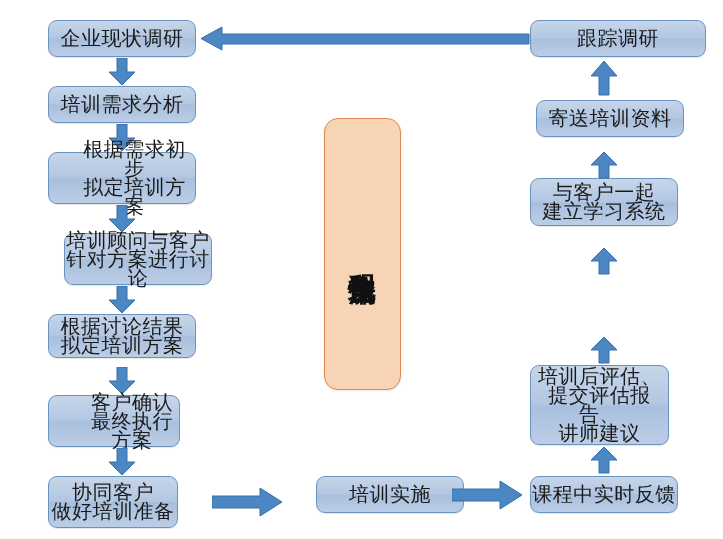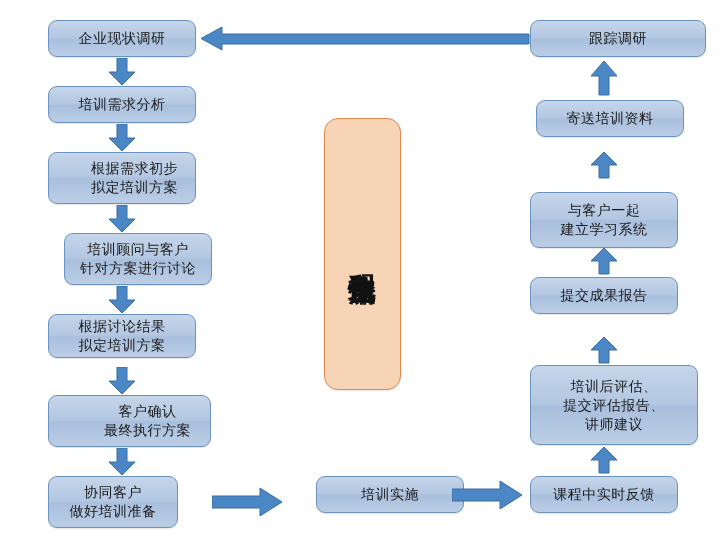--- a/index.html
+++ b/index.html
@@ -23,21 +23,21 @@
     position: absolute;
     box-sizing: border-box;
     border: 1px solid #6b93c0;
     border-radius: 9px;
     background: linear-gradient(to bottom, #c6d6ea 0%, #b3c7e2 48%, #a8bfdd 52%, #bccee6 100%);
     display: flex;
     align-items: center;
     justify-content: center;
     text-align: center;
     color: #1a1a1a;
-    font-size: 14px;
+    font-size: 20px;
     line-height: 19px;
     letter-spacing: 0.5px;
     font-family: "DejaVu Sans", "Liberation Sans", sans-serif;
     white-space: pre-line;
     box-shadow: 0 1px 1px rgba(0,0,0,0.10);
   }
 
   
   .title-plaque {
     position: absolute;
@@ -109,21 +109,21 @@
 
   <div class="node" style="left:48px; top:314px; width:148px; height:44px;">根据讨论结果
 拟定培训方案</div>
 
   <div class="arrow" style="left:107px; top:367px; width:30px; height:28px;">
     <svg width="30" height="28" viewBox="0 0 30 28">
       <polygon points="10,0 20,0 20,14 28,14 15,27 2,14 10,14" fill="#4a87c4" stroke="#3a6fa5" stroke-width="1"></polygon>
     </svg>
   </div>
 
-  <div class="node" style="left:48px; top:395px; width:163px; height:52px;padding-left:36px;">客户确认
+  <div class="node" style="left:48px; top:395px; width:132px; height:52px;padding-left:36px;">客户确认
 最终执行方案</div>
 
   <div class="arrow" style="left:107px; top:448px; width:30px; height:28px;">
     <svg width="30" height="28" viewBox="0 0 30 28">
       <polygon points="10,0 20,0 20,14 28,14 15,27 2,14 10,14" fill="#4a87c4" stroke="#3a6fa5" stroke-width="1"></polygon>
     </svg>
   </div>
 
   <div class="node" style="left:48px; top:476px; width:130px; height:52px;">协同客户
 做好培训准备</div>
@@ -143,39 +143,38 @@
   </div>
 
   <div class="node" style="left:530px; top:476px; width:148px; height:37px;">课程中实时反馈</div>
 
   <div class="arrow" style="left:589px; top:446px; width:30px; height:28px;">
     <svg width="30" height="28" viewBox="0 0 30 28">
       <polygon points="15,1 28,14 20,14 20,27 10,27 10,14 2,14" fill="#4a87c4" stroke="#3a6fa5" stroke-width="1"></polygon>
     </svg>
   </div>
 
-  <div class="node" style="left:530px; top:365px; width:168px; height:80px;">培训后评估、
+  <div class="node" style="left:530px; top:365px; width:139px; height:80px;">培训后评估、
 提交评估报告、
 讲师建议</div>
 
   <div class="arrow" style="left:589px; top:336px; width:30px; height:28px;">
     <svg width="30" height="28" viewBox="0 0 30 28">
       <polygon points="15,1 28,14 20,14 20,27 10,27 10,14 2,14" fill="#4a87c4" stroke="#3a6fa5" stroke-width="1"></polygon>
     </svg>
   </div>
 
-  <div class="node" style="left:530px; top:277px; width:148px; height:37px;">提交成果报告</div>
 
   <div class="arrow" style="left:589px; top:247px; width:30px; height:28px;">
     <svg width="30" height="28" viewBox="0 0 30 28">
       <polygon points="15,1 28,14 20,14 20,27 10,27 10,14 2,14" fill="#4a87c4" stroke="#3a6fa5" stroke-width="1"></polygon>
     </svg>
   </div>
 
-  <div class="node" style="left:530px; top:192px; width:148px; height:56px;">与客户一起
+  <div class="node" style="left:530px; top:178px; width:148px; height:48px;">与客户一起
 建立学习系统</div>
 
   <div class="arrow" style="left:589px; top:151px; width:30px; height:28px;">
     <svg width="30" height="28" viewBox="0 0 30 28">
       <polygon points="15,1 28,14 20,14 20,27 10,27 10,14 2,14" fill="#4a87c4" stroke="#3a6fa5" stroke-width="1"></polygon>
     </svg>
   </div>
 
   <div class="node" style="left:536px; top:100px; width:148px; height:37px;">寄送培训资料</div>
 

